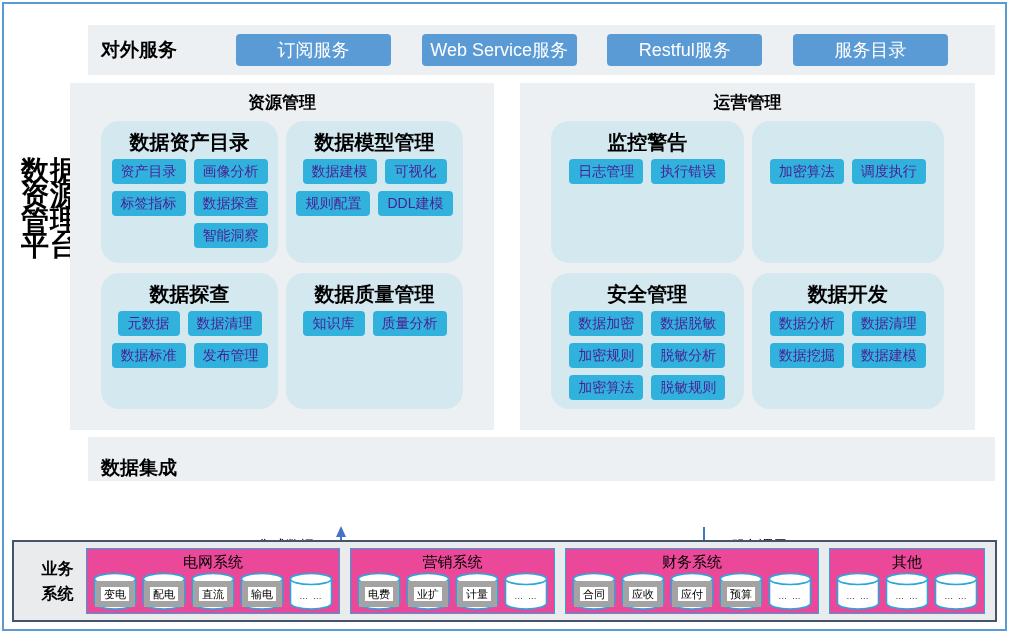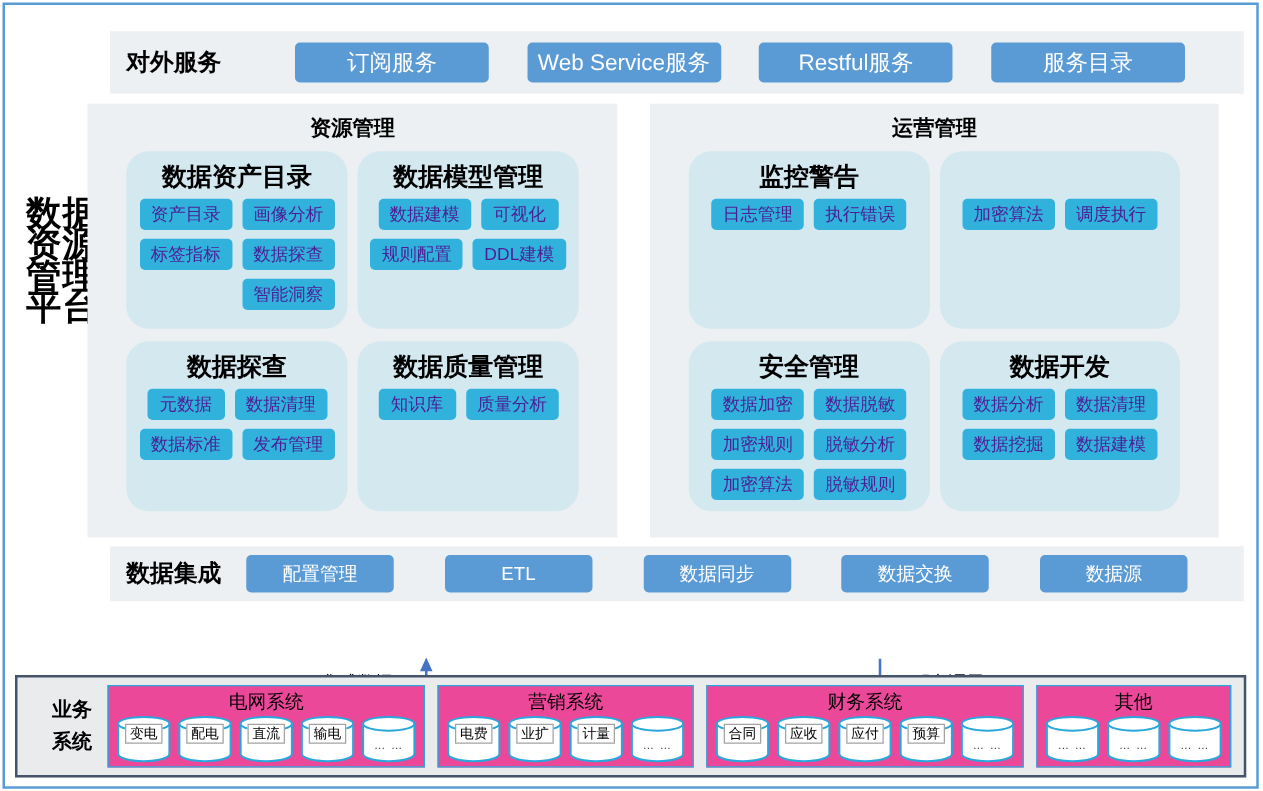--- a/index.html
+++ b/index.html
@@ -13,21 +13,21 @@
     border:2px solid var(--frame); pointer-events:none;
   }
   
   .platform-label {
     position:absolute; left:20px; top:158px; width:60px; text-align:center;
     font-size:28px; font-weight:bold; line-height:25px; letter-spacing:1px;
   }
   
   .row { position:absolute; left:88px; width:907px; background:var(--row-bg); display:flex; align-items:center; }
   .row-top { top:25px; height:50px; }
-  .row-integration { top:437px; height:44px; }
+  .row-integration { top:437px; height:44px;align-items:flex-end; }
   .row-label { font-weight:bold; font-size:19px; margin-left:13px; white-space:nowrap; }
   .row-top .row-label { width:120px; }
   .row-integration .row-label { width:85px; }
   .row-buttons { flex:1; display:flex; justify-content:space-between; align-items:center; }
   .top-buttons { margin:0 47px 0 15px; }
   .int-buttons { margin:0 45px 0 11px; }
   .btn-blue {
     background:var(--btn-blue); color:#fff; border-radius:4px; text-align:center;
     display:flex; align-items:center; justify-content:center; white-space:nowrap;
   }
@@ -58,22 +58,22 @@
     background:var(--biz-bg); border:2px solid var(--biz-border);
     display:flex; align-items:center;
   }
   .biz-label { width:84px; text-align:center; font-size:16px; font-weight:bold; line-height:25px;padding-left:15px; }
   .biz-groups { flex:1; display:flex; gap:10px; align-items:center; margin-right:10px; }
   .group { background:#ec4899; border:1.5px solid var(--cyl); height:66px; padding:2px 6px 0; }
   .group-title { text-align:center; font-size:15px; height:21px; line-height:21px; }
   .cyl-row { display:flex; gap:5px; }
   .cylinder { position:relative; width:44px; height:39px; }
   .cyl-label {
-    position:absolute; bottom:16px; left:50%; transform:translateX(-50%);
-    background:#fff; border:1px solid #a3a3a3; font-size:11px; line-height:14px;
+    position:absolute; bottom:4px; left:50%; transform:translateX(-50%);
+    background:#fff; border:6px solid #a3a3a3; font-size:11px; line-height:14px;
     padding:0 3px; white-space:nowrap;
   }
   .cyl-label.dots { border:none; font-size:9px; color:#333; bottom:8px; letter-spacing:1px; }
 </style>
 </head>
 <body>
 
 <div class="stage">
   <div class="frame"></div>
 
@@ -185,27 +185,20 @@
           <div class="btn-row">
             <div class="btn-cyan">数据挖掘</div>
             <div class="btn-cyan">数据建模</div>
           </div>
         </div>
       </div>
   </section>
 
   <div class="row row-integration">
     <div class="row-label">数据集成</div>
-    <div class="row-buttons int-buttons">
-        <div class="btn-blue">配置管理</div>
-        <div class="btn-blue">ETL</div>
-        <div class="btn-blue">数据同步</div>
-        <div class="btn-blue">数据交换</div>
-        <div class="btn-blue">数据源</div>
-      </div>
   </div>
 
   <div class="flow flow-up">
     <span class="flow-text">集成数据</span>
     <svg width="14" height="40" viewBox="0 0 14 40">
       <line x1="7" y1="39" x2="7" y2="9" stroke="#4472c4" stroke-width="2"></line>
       <polygon points="7,0 2,11 12,11" fill="#4472c4"></polygon>
     </svg>
   </div>
 

